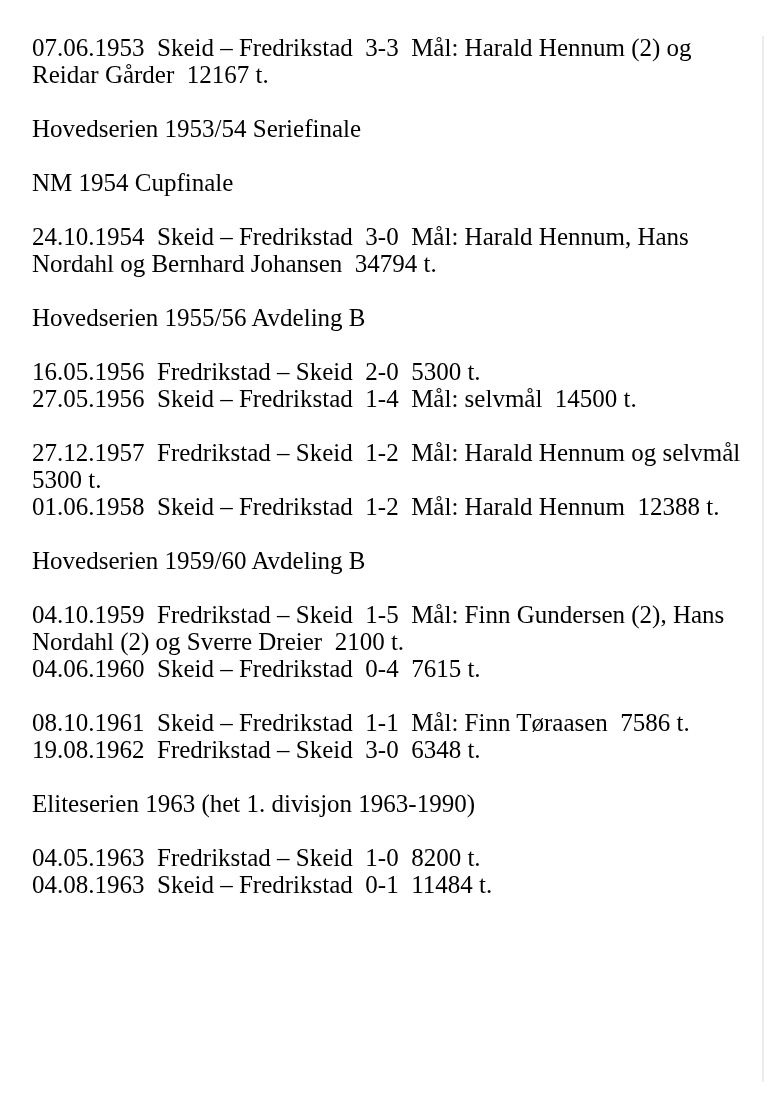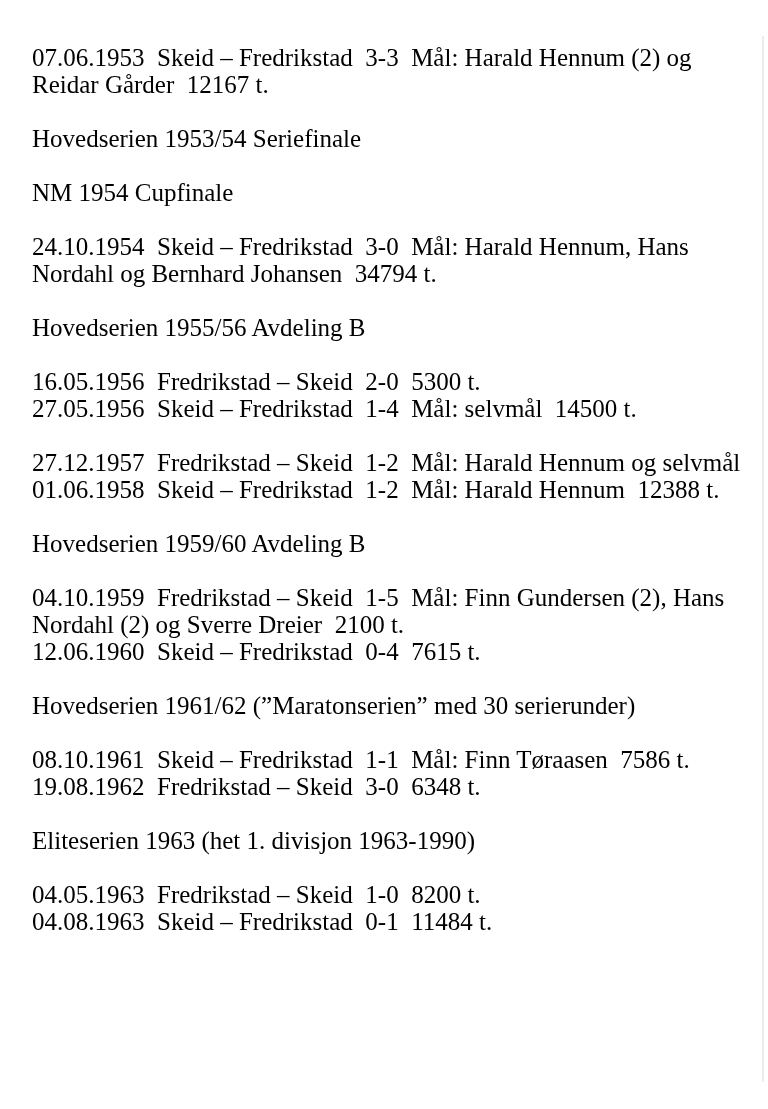--- a/index.html
+++ b/index.html
@@ -9,21 +9,21 @@
   body {
     width: 768px;
     height: 1109px;
     position: relative;
     background: var(--page-bg, #ffffff);
     overflow: hidden;
   }
   .doc {
     position: absolute;
     left: 32px;
-    top: 44px;
+    top: 34px;
     width: 710px;
     font-family: "Liberation Serif", "DejaVu Serif", serif;
     font-size: 25px;
     line-height: 27px;
     color: var(--text-color, #000000);
   }
   .para {
     margin: 0 0 27px 0;
     padding: 0;
   }
@@ -69,36 +69,34 @@
   </p>
 
   <p class="para">
     <span class="line">16.05.1956  Fredrikstad – Skeid  2-0  5300 t.</span>
     <span class="line">27.05.1956  Skeid – Fredrikstad  1-4  Mål: selvmål  14500 t.</span>
   </p>
 
 
   <p class="para">
     <span class="line">27.12.1957  Fredrikstad – Skeid  1-2  Mål: Harald Hennum og selvmål</span>
+    <span class="line">5300 t.</span>
     <span class="line">01.06.1958  Skeid – Fredrikstad  1-2  Mål: Harald Hennum  12388 t.</span>
   </p>
 
   <p class="para">
     <span class="line">Hovedserien 1959/60 Avdeling B</span>
   </p>
 
   <p class="para">
     <span class="line">04.10.1959  Fredrikstad – Skeid  1-5  Mål: Finn Gundersen (2), Hans</span>
     <span class="line">Nordahl (2) og Sverre Dreier  2100 t.</span>
-    <span class="line">12.06.1960  Skeid – Fredrikstad  0-4  7615 t.</span>
+    <span class="line">04.06.1960  Skeid – Fredrikstad  0-4  7615 t.</span>
   </p>
 
-  <p class="para">
-    <span class="line">Hovedserien 1961/62 (”Maratonserien” med 30 serierunder)</span>
-  </p>
 
   <p class="para">
     <span class="line">08.10.1961  Skeid – Fredrikstad  1-1  Mål: Finn Tøraasen  7586 t.</span>
     <span class="line">19.08.1962  Fredrikstad – Skeid  3-0  6348 t.</span>
   </p>
 
   <p class="para">
     <span class="line">Eliteserien 1963 (het 1. divisjon 1963-1990)</span>
   </p>
 

